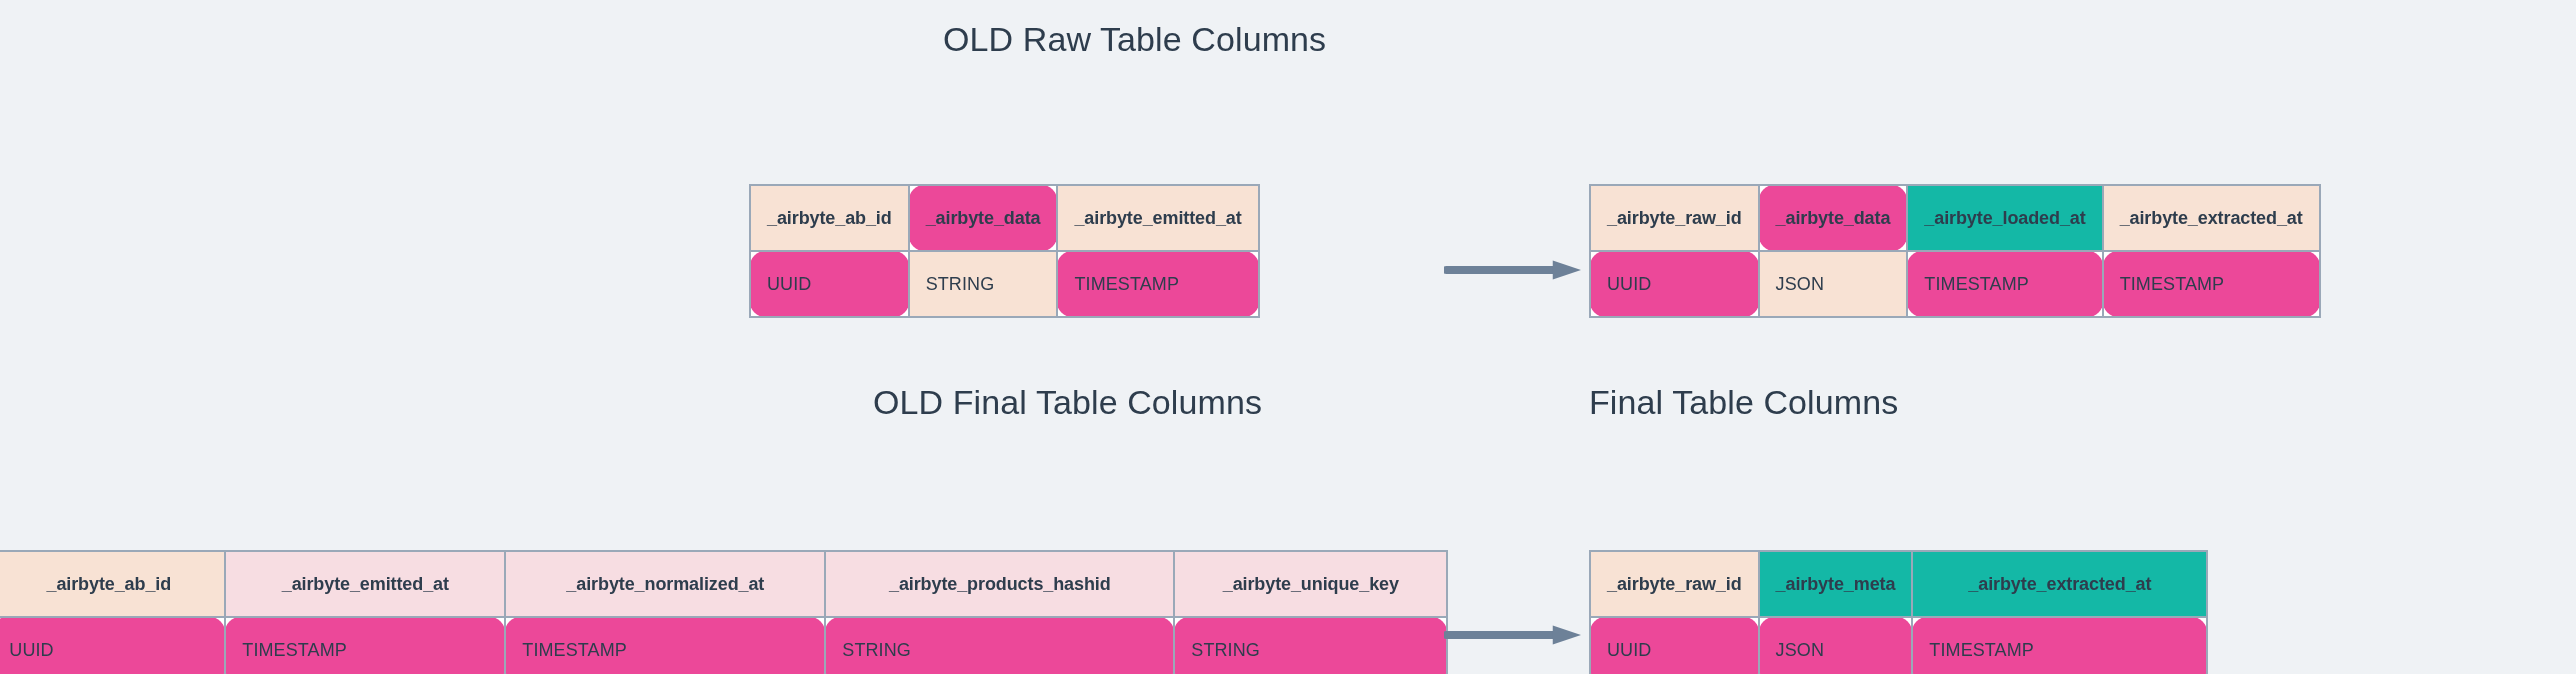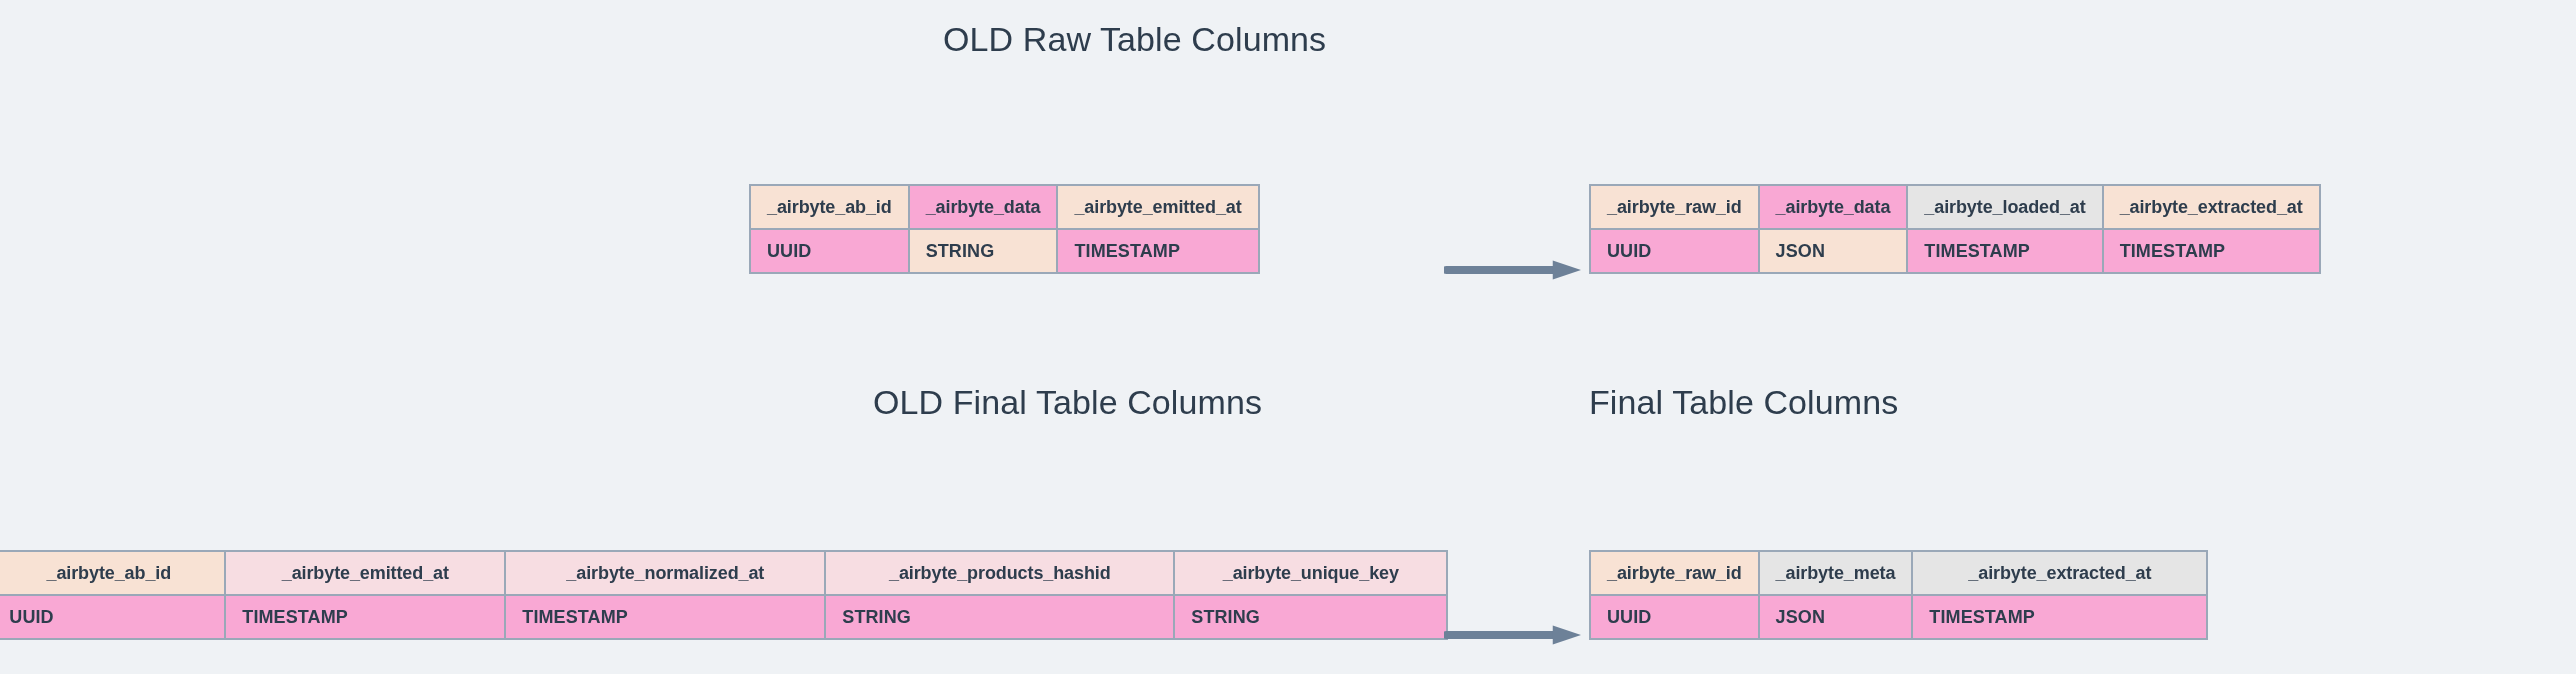--- a/index.html
+++ b/index.html
@@ -39,46 +39,46 @@
   .tbl {
     position: absolute;
     border-collapse: collapse;
     table-layout: fixed;
     background: #ffffff;
     box-sizing: border-box;
   }
   .tbl td {
     border: 2.2px solid #9aa8b8;
     box-sizing: border-box;
-    height: 44px;
+    height: 66px;
     padding: 0 16px;
     vertical-align: middle;
     color: #2e3d4d;
     white-space: nowrap;
     overflow: hidden;
   }
   .tbl .hdr {
     font-size: 18px;
     font-weight: 700;
     text-align: center;
     letter-spacing: -0.1px;
   }
   .tbl .typ {
     font-size: 18px;
-    font-weight: 700;
+    font-weight: 400;
     text-align: left;
     letter-spacing: 0.1px;
     margin-top: 20px;
   }
 
   
-  .c-white { background: #f9a8d4; }
+  .c-white { background: #ec4899; border-radius: 15px; }
   .c-peach { background: #f8e2d4; }
   .c-pink  { background: #f7dde2; }
-  .c-mint  { background: #e5e5e5; }
+  .c-mint  { background: #14b8a6; }
 
   
   #tbl-old-raw   { left: 749px; top: 184px; }
   #tbl-new-raw   { left: 1589px; top: 184px; }
   #tbl-old-final { left: -8.7px;  top: 550px; }
   #tbl-new-final { left: 1589px; top: 550px; }
 
   
   .arrow {
     position: absolute;

